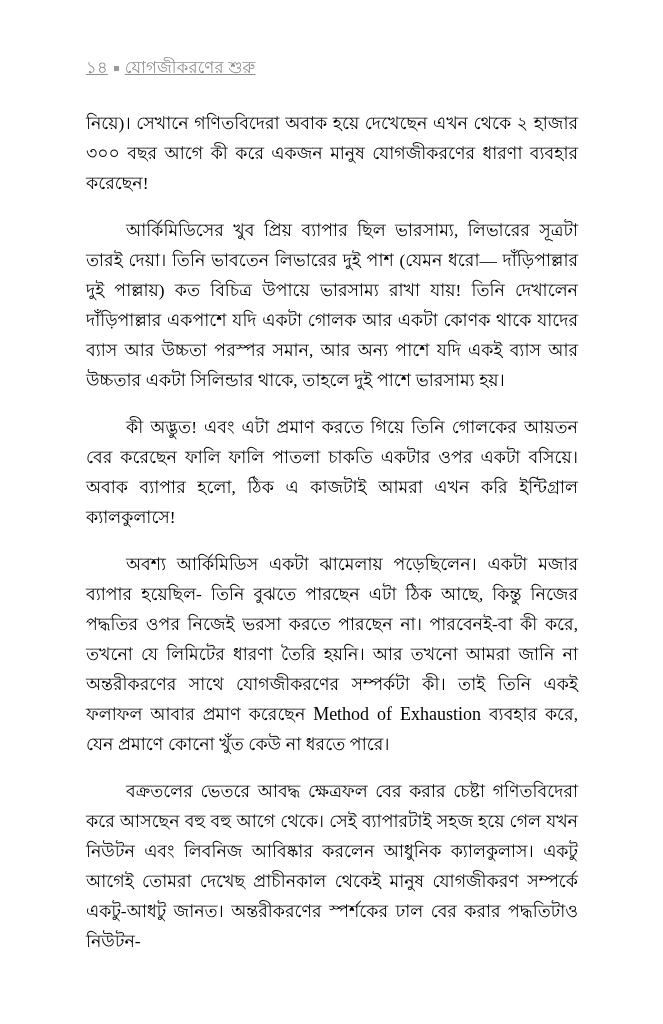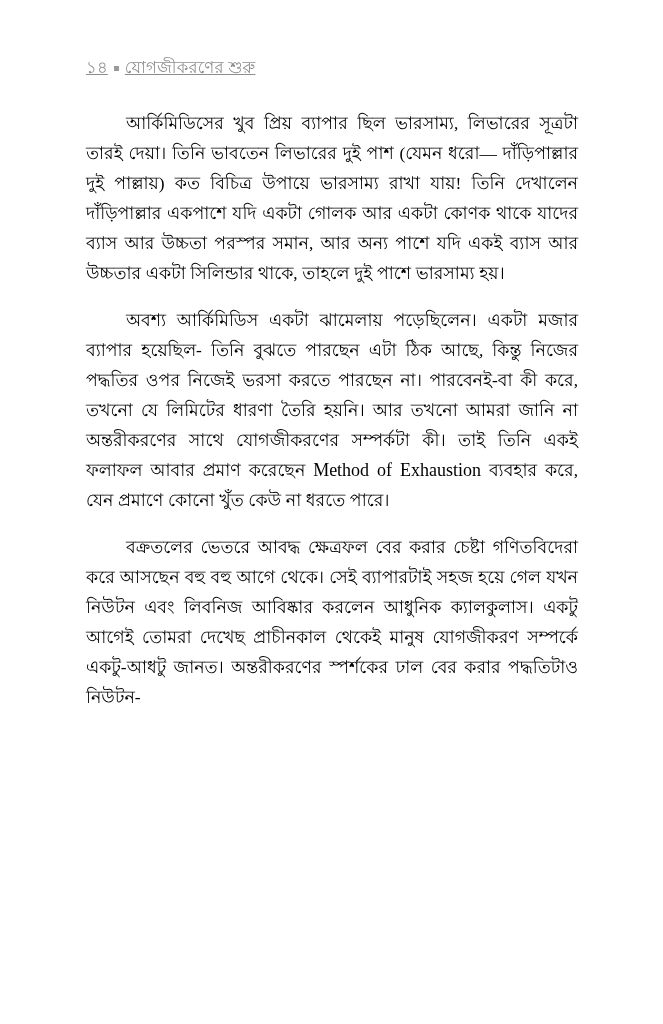--- a/index.html
+++ b/index.html
@@ -85,23 +85,25 @@
 
 <div class="page">
   <div class="content">
 
     <div class="running-head">
       <span class="folio">১৪</span><span class="sep"></span><span class="title">যোগজীকরণের শুরু</span>
     </div>
 
     <div class="body-block">
 
+      <p class="para no-indent">নিয়ে)। সেখানে গণিতবিদেরা অবাক হয়ে দেখেছেন এখন থেকে ২ হাজার ৩০০ বছর আগে কী করে একজন মানুষ যোগজীকরণের ধারণা ব্যবহার করেছেন!</p>
 
       <p class="para">আর্কিমিডিসের খুব প্রিয় ব্যাপার ছিল ভারসাম্য, লিভারের সূত্রটা তারই দেয়া। তিনি ভাবতেন লিভারের দুই পাশ (যেমন ধরো— দাঁড়িপাল্লার দুই পাল্লায়) কত বিচিত্র উপায়ে ভারসাম্য রাখা যায়! তিনি দেখালেন দাঁড়িপাল্লার একপাশে যদি একটা গোলক আর একটা কোণক থাকে যাদের ব্যাস আর উচ্চতা পরস্পর সমান, আর অন্য পাশে যদি একই ব্যাস আর উচ্চতার একটা সিলিন্ডার থাকে, তাহলে দুই পাশে ভারসাম্য হয়।</p>
 
+      <p class="para">কী অদ্ভুত! এবং এটা প্রমাণ করতে গিয়ে তিনি গোলকের আয়তন বের করেছেন ফালি ফালি পাতলা চাকতি একটার ওপর একটা বসিয়ে। অবাক ব্যাপার হলো, ঠিক এ কাজটাই আমরা এখন করি ইন্টিগ্রাল ক্যালকুলাসে!</p>
 
       <p class="para"><span>অবশ্য আর্কিমিডিস একটা ঝামেলায় পড়েছিলেন। একটা মজার ব্যাপার হয়েছিল- তিনি বুঝতে পারছেন এটা ঠিক আছে, কিন্তু নিজের পদ্ধতির ওপর নিজেই ভরসা করতে পারছেন না। পারবেনই-বা কী করে, তখনো যে লিমিটের ধারণা তৈরি হয়নি। আর তখনো আমরা জানি না অন্তরীকরণের সাথে যোগজীকরণের সম্পর্কটা কী। তাই তিনি একই ফলাফল আবার প্রমাণ করেছেন </span><span class="latin">Method of Exhaustion</span><span> ব্যবহার করে, যেন প্রমাণে কোনো খুঁত কেউ না ধরতে পারে।</span></p>
 
 
       <p class="para gap-para">বক্রতলের ভেতরে আবদ্ধ ক্ষেত্রফল বের করার চেষ্টা গণিতবিদেরা করে আসছেন বহু বহু আগে থেকে। সেই ব্যাপারটাই সহজ হয়ে গেল যখন নিউটন এবং লিবনিজ আবিষ্কার করলেন আধুনিক ক্যালকুলাস। একটু আগেই তোমরা দেখেছ প্রাচীনকাল থেকেই মানুষ যোগজীকরণ সম্পর্কে একটু-আধটু জানত। অন্তরীকরণের স্পর্শকের ঢাল বের করার পদ্ধতিটাও নিউটন-</p>
 
     </div>
   </div>
 </div>
 

